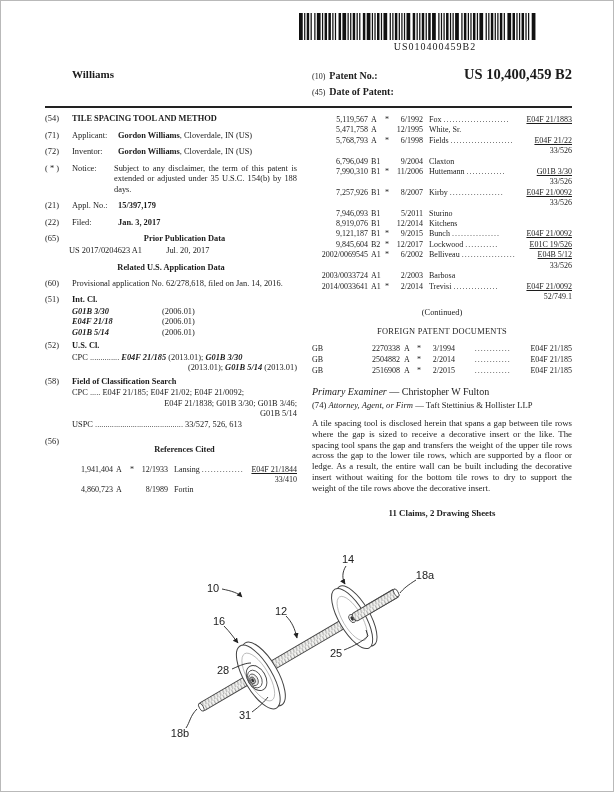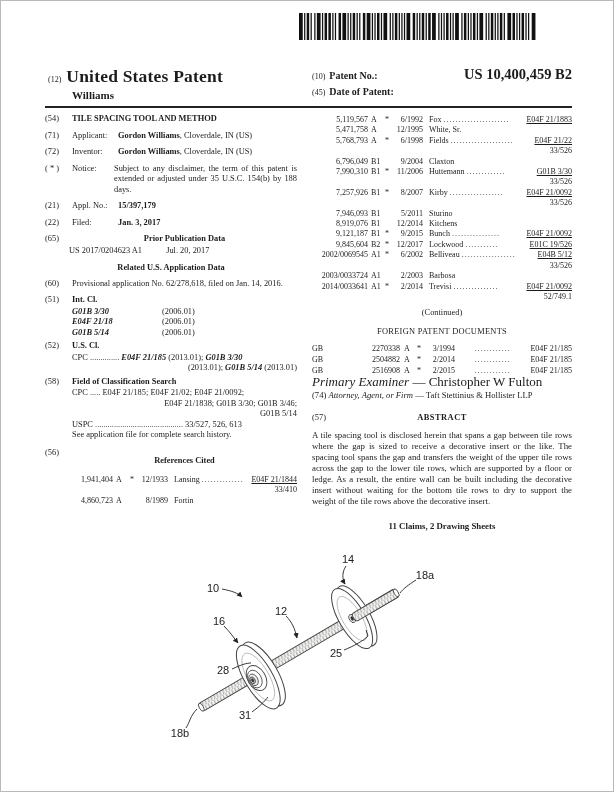--- a/index.html
+++ b/index.html
@@ -66,21 +66,21 @@
   .fref { display:flex; font-size:8px; line-height:10.8px; }
   .fcountry { width:30px; flex:none; }
   .fnum { width:58px; flex:none; text-align:right; }
   .fkind { width:12px; flex:none; padding-left:4px; }
   .fstar { width:6px; flex:none; text-align:center; }
   .fdate { width:33px; flex:none; text-align:right; }
   .fdots { flex:1; overflow:hidden; white-space:nowrap; padding:0 3px; text-align:center; letter-spacing:1px; }
   .fcpc { flex:none; white-space:nowrap; }
   .continued { text-align:center; margin:6px 0 8px; }
   .foreign-head { text-align:center; margin:2px 0 7px; letter-spacing:.3px; }
-  .examiner { font-size:13px; }
+  .examiner { margin-top:10px; font-size:10px; }
   .attorney { margin-top:3px; font-size:8.6px; }
   .it { font-style:italic; }
   .abs-head { display:flex; margin-top:12px; }
   .abs-tag { width:30px; flex:none; }
   .abs-title { flex:1; text-align:center; font-weight:bold; letter-spacing:.5px; margin-right:30px; }
   .abs-text { margin-top:7px; font-size:8.8px; line-height:10.9px; text-align:justify; }
   .claims-line { text-align:center; font-weight:bold; margin-top:14px; font-size:8.8px; }
   
   .figure-wrap { position:absolute; left:140px; top:550px; width:340px; height:238px; }
   .fig-label { font-family:"Liberation Sans", sans-serif; font-size:11px; fill:#222; }
@@ -152,27 +152,24 @@
       <rect x="205.6999999999998" y="0" width="1.25" height="27" fill="#111"></rect>
       <rect x="209.39999999999978" y="0" width="3.75" height="27" fill="#111"></rect>
       <rect x="214.49999999999977" y="0" width="2.50" height="27" fill="#111"></rect>
       <rect x="218.34999999999977" y="0" width="1.25" height="27" fill="#111"></rect>
       <rect x="220.94999999999976" y="0" width="1.25" height="27" fill="#111"></rect>
       <rect x="223.54999999999976" y="0" width="2.50" height="27" fill="#111"></rect>
       <rect x="227.39999999999975" y="0" width="1.25" height="27" fill="#111"></rect>
       <rect x="229.99999999999974" y="0" width="1.25" height="27" fill="#111"></rect>
       <rect x="233.69999999999973" y="0" width="3.75" height="27" fill="#111"></rect>
     </svg>
+  <div class="barcode-text">US010400459B2</div>
 </div>
 
 <div class="hdr-left">
-  <div class="line1">
-    <span class="hdr-tag">(12)</span>
-    <span class="hdr-title">United States Patent</span>
-  </div>
   <div class="hdr-inventor">Williams</div>
 </div>
 <div class="hdr-right">
   <div class="hdr-row">
     <span class="hdr-tag">(10)</span>
     <span class="hdr-label">Patent No.:</span>
     <span class="hdr-val val-patno">US 10,400,459 B2</span>
   </div>
   <div class="hdr-row" style="margin-top:3px;">
     <span class="hdr-tag">(45)</span>
@@ -279,21 +276,20 @@
 
   <div class="item" style="margin:3px 0 1px;">
     <span class="tag">(58)</span>
     <span class="tbody" style="font-weight:bold;">Field of Classification Search</span>
   </div>
   <div style="padding-left:27px;">
     <div>CPC ..... E04F 21/185; E04F 21/02; E04F 21/0092;</div>
     <div class="r-align">E04F 21/1838; G01B 3/30; G01B 3/46;</div>
     <div class="r-align">G01B 5/14</div>
     <div class="uspc-line">USPC .......................................... 33/527, 526, 613</div>
-    <div>See application file for complete search history.</div>
   </div>
 
   <div class="item" style="margin:7px 0 0;">
     <span class="tag">(56)</span>
     <span class="tbody chead" style="margin:8px;">References Cited</span>
   </div>
 
   <div class="refs left-refs">
 
       <div>
@@ -537,24 +533,20 @@
   <div class="examiner">
     <span class="it">Primary Examiner</span>
     <span>— Christopher W Fulton</span>
   </div>
   <div class="attorney">
     <span>(74)</span>
     <span class="it">Attorney, Agent, or Firm</span>
     <span>— Taft Stettinius &amp; Hollister LLP</span>
   </div>
 
-  <div class="abs-head">
-    <span class="abs-tag">(57)</span>
-    <span class="abs-title">ABSTRACT</span>
-  </div>
   <div class="abs-text">A tile spacing tool is disclosed herein that spans a gap between tile rows where the gap is sized to receive a decorative insert or the like. The spacing tool spans the gap and transfers the weight of the upper tile rows across the gap to the lower tile rows, which are supported by a floor or ledge. As a result, the entire wall can be built including the decorative insert without waiting for the bottom tile rows to dry to support the weight of the tile rows above the decorative insert.</div>
 
   <div class="claims-line">11 Claims, 2 Drawing Sheets</div>
 </div>
 
 <div class="figure-wrap">
 <svg width="340" height="238" viewBox="0 0 340 238">
   <defs>
     <pattern id="thr" width="3.4" height="12" patternUnits="userSpaceOnUse">
       <rect width="3.4" height="12" fill="#f4f4f2"></rect>

